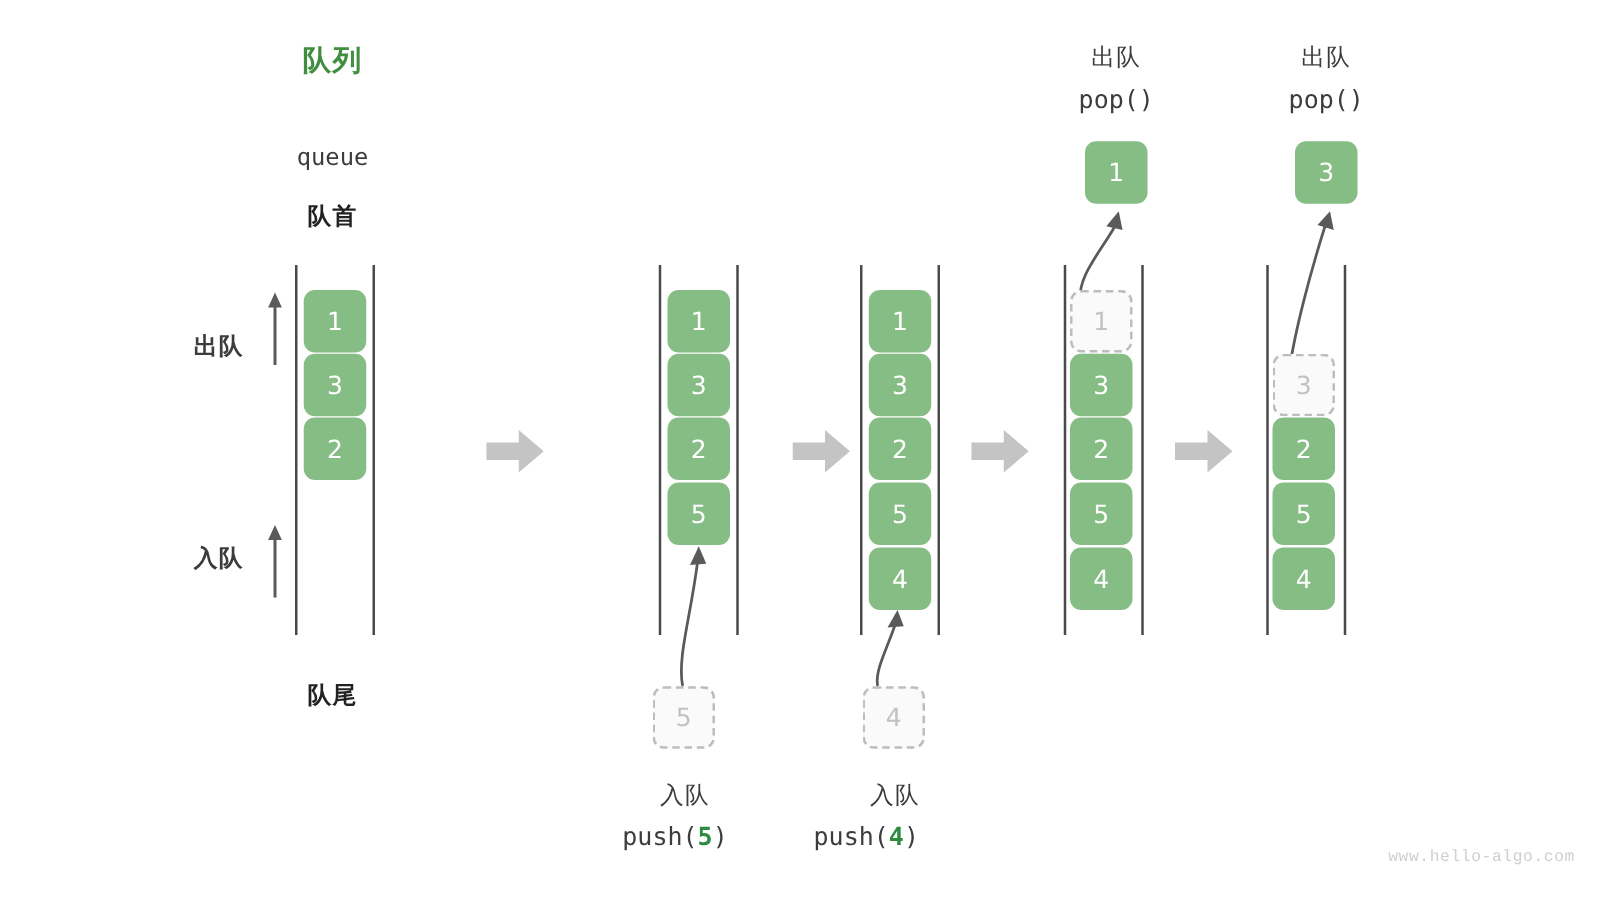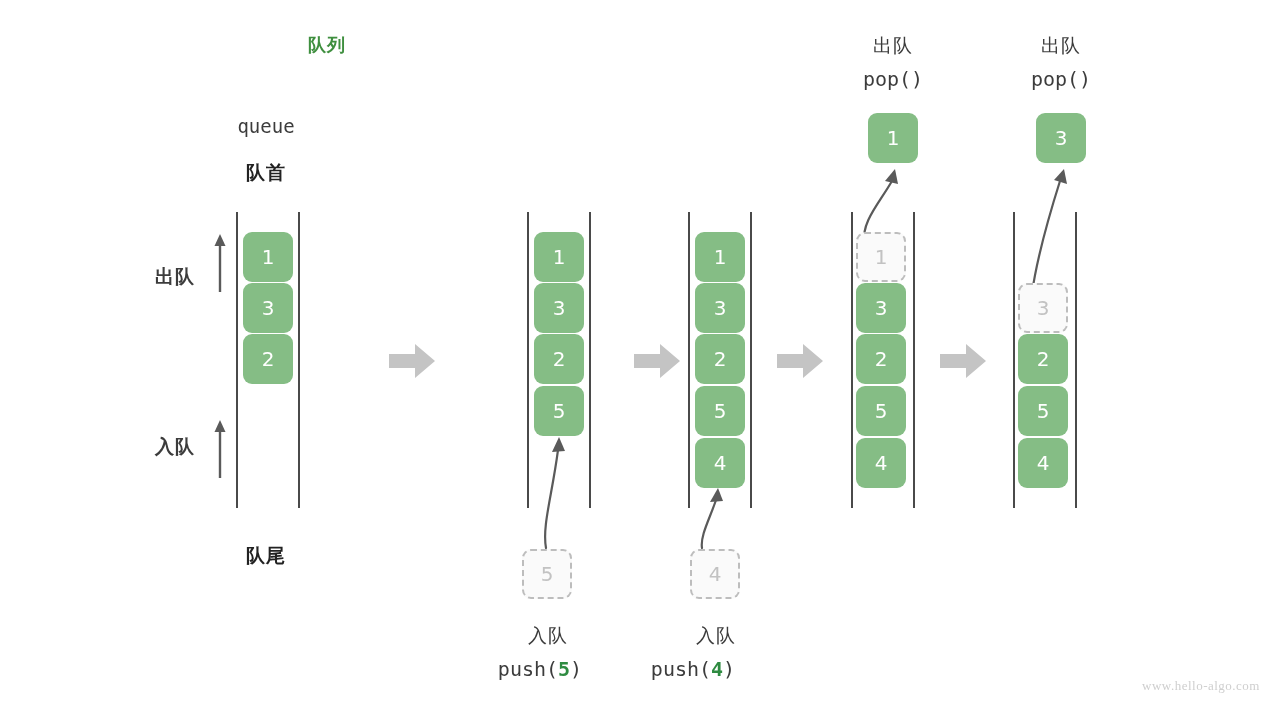--- a/index.html
+++ b/index.html
@@ -6,22 +6,22 @@
   body{
     width:1280px;height:720px;background:#ffffff;
     font-family:"DejaVu Sans","Liberation Sans",sans-serif;
     position:relative;overflow:hidden;
   }
   .stage{position:absolute;left:0;top:0;width:1280px;height:720px;}
   .abs{position:absolute;}
 
   
   .title-cn{
-    font-weight:bold;font-size:18px;color:#3f8f3f;
-    text-align:right;letter-spacing:1px;
+    font-weight:bold;font-size:23px;color:#3f8f3f;
+    text-align:center;letter-spacing:1px;
   }
   .title-en{
     font-family:"DejaVu Sans Mono","Liberation Mono",monospace;
     font-size:19px;color:#3c3c3c;text-align:center;
   }
   .head-label{
     font-weight:bold;font-size:19px;color:#222222;text-align:center;
     letter-spacing:1px;
   }
   .side-label{
@@ -30,21 +30,21 @@
   }
   .op-cn{
     font-size:19px;color:#3c3c3c;text-align:center;letter-spacing:1px;
   }
   .op-code{
     font-family:"DejaVu Sans Mono","Liberation Mono",monospace;
     font-size:20px;color:#3c3c3c;text-align:center;white-space:pre;
   }
   .op-code b{color:#2e8b41;font-weight:bold;}
   .watermark{
-    font-family:Liberation Serif, serif;
+    font-family:Liberation Mono, monospace;
     font-size:13px;color:#cfcfcf;text-align:right;letter-spacing:.5px;
   }
 
   
   .track-line{
     position:absolute;width:2px;background:#4a4a4a;
   }
 
   
   .cell{

